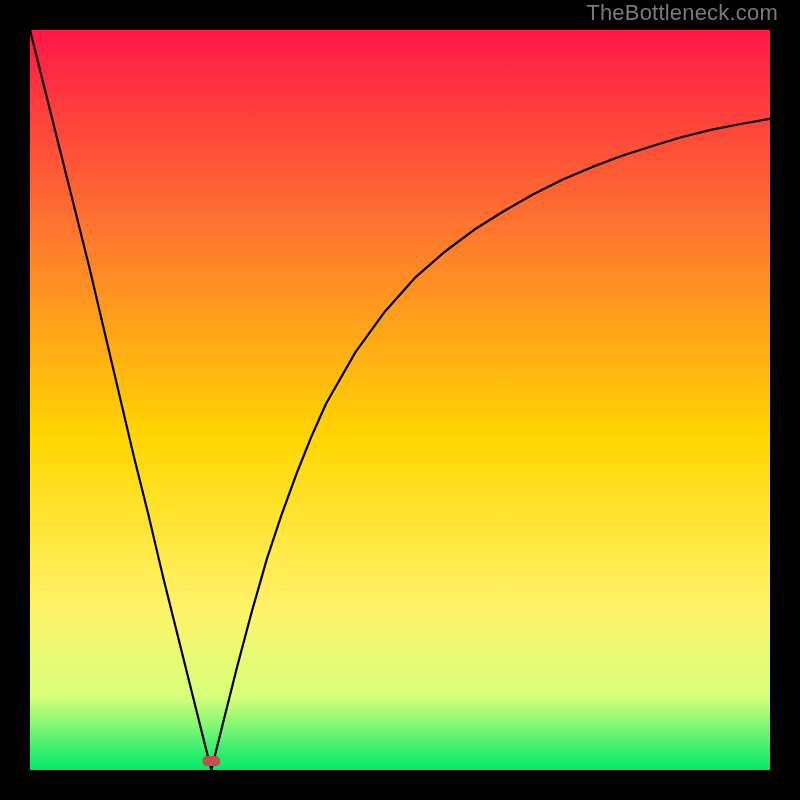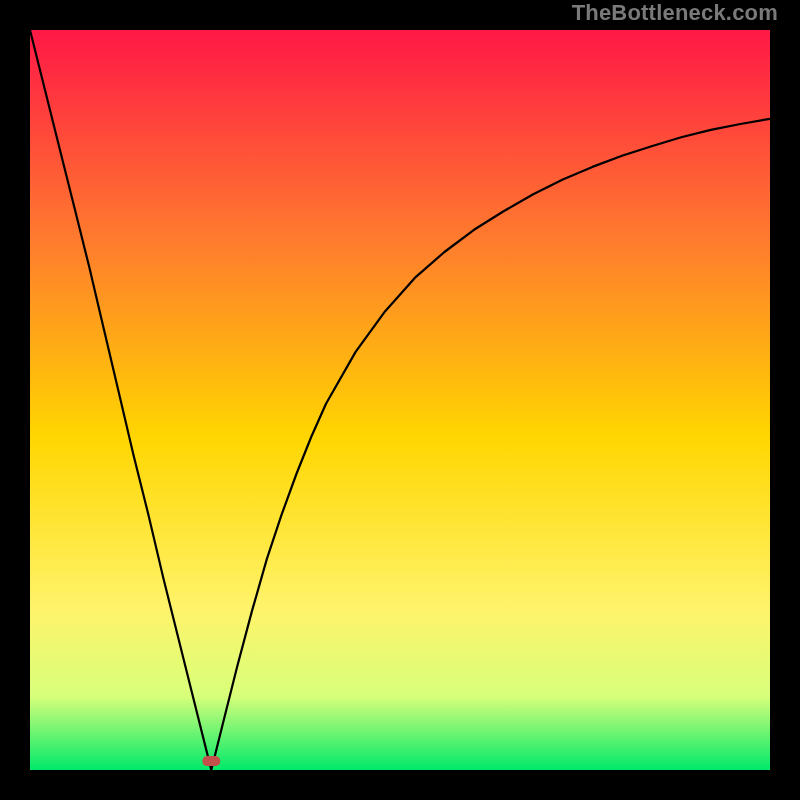--- a/index.html
+++ b/index.html
@@ -16,21 +16,21 @@
     width: 800px;
     height: 800px;
     background: #000;
   }
   .watermark {
     position: absolute;
     top: 0;
     right: 22px;
     color: #7a7a7a;
     font-size: 22px;
-    font-weight: 700;
+    font-weight: 400;
     letter-spacing: 0.2px;
     user-select: none;
   }
   .plot-area {
     position: absolute;
     left: 30px;
     top: 30px;
     width: 740px;
     height: 740px;
     overflow: hidden;

